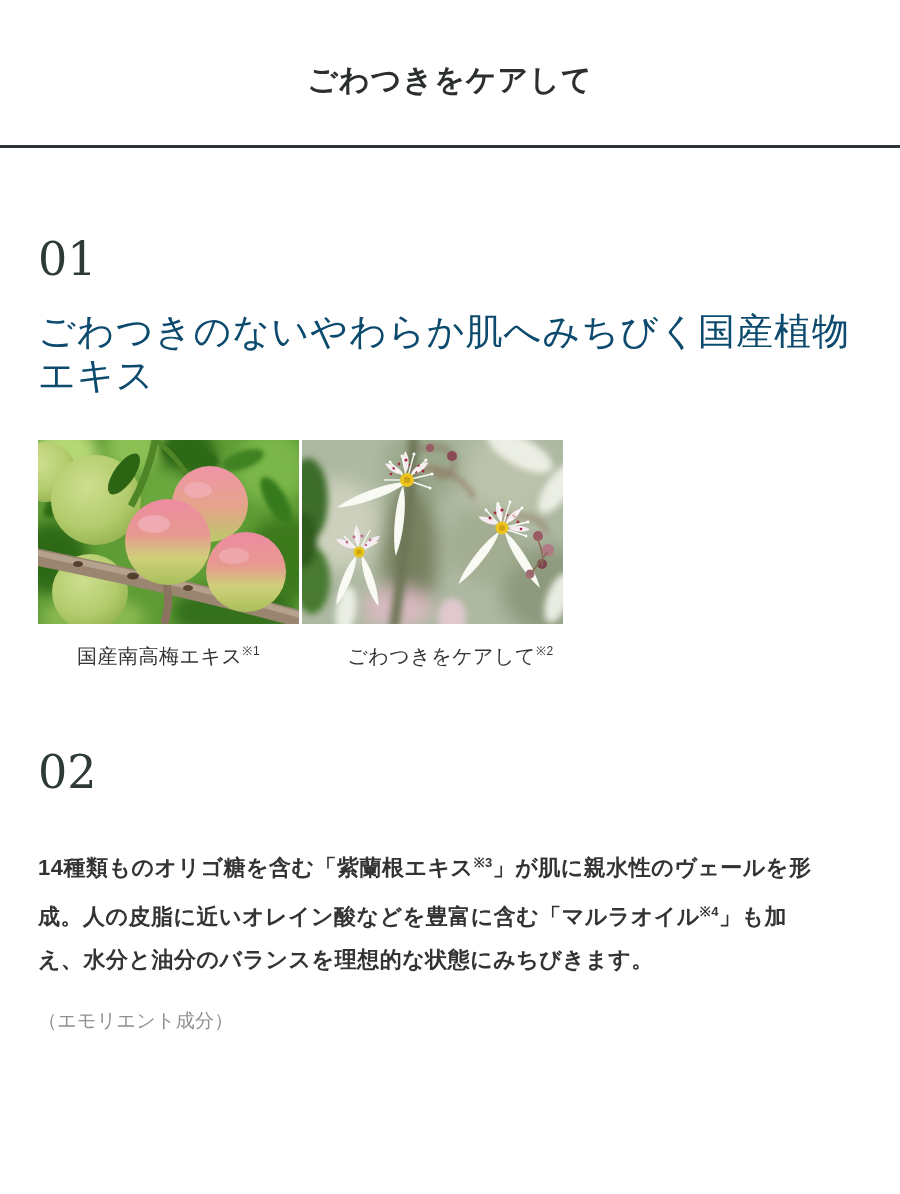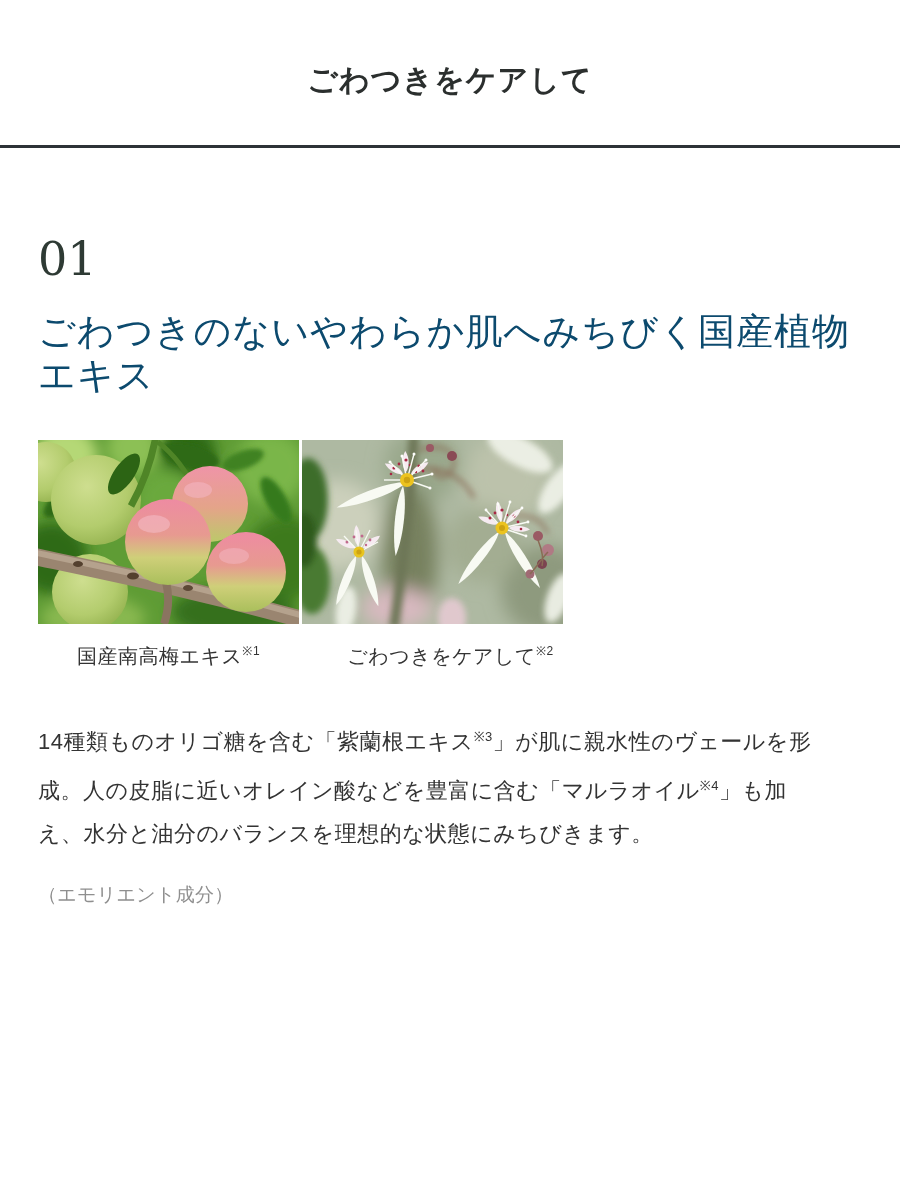--- a/index.html
+++ b/index.html
@@ -11,21 +11,21 @@
   .content{padding:0 38px;}
   .sec-num{font-family:"DejaVu Serif","Liberation Serif",serif;font-size:46px;line-height:1;color:#2e3a34;font-weight:500;}
   .sec-num.first{margin-top:88px;}
   .sec-num.second{margin-top:80px;}
   h2.sec-heading{font-size:37px;font-weight:400;color:#0c4a6e;margin:28px 0 0 0;letter-spacing:1px;line-height:1.2;}
   .photo-row{display:flex;gap:3px;margin-top:41px;}
   figure.photo{margin:0;width:261px;height:184px;overflow:hidden;background:#9db98a;}
   .caption-row{display:flex;gap:21px;margin-top:18px;}
   .caption{width:261px;text-align:center;font-size:20px;font-weight:500;color:#333;letter-spacing:0.5px;}
   .caption sup{font-size:12px;font-weight:400;}
-  p.body-text{margin:46px 0 0 0;font-size:22px;line-height:43px;color:#333;letter-spacing:0.5px;width:790px;}
+  p.body-text{margin:46px 0 0 0;font-size:22px;line-height:43px;color:#333;letter-spacing:0.5px;width:790px;font-weight:bold;}
   p.body-text sup{font-size:13px;}
   .footnotes{margin-top:20px;font-size:19px;line-height:39px;color:#8f8f8f;letter-spacing:0.3px;}
   .footnote-line{display:block;}
 </style>
 </head>
 <body>
 
 <div class="page">
 
   <header class="site-header">
@@ -256,20 +256,21 @@
           </g>
         </svg>
       </figure>
     </div>
 
     <div class="caption-row">
       <div class="caption"><span>国産南高梅エキス</span><sup>※1</sup></div>
       <div class="caption"><span>ごわつきをケアして</span><sup>※2</sup></div>
     </div>
 
+    <div class="sec-num second">02</div>
 
     <p class="body-text"><span>14種類ものオリゴ糖を含む「紫蘭根エキス</span><sup>※3</sup><span>」が肌に親水性のヴェールを形成。人の皮脂に近いオレイン酸などを豊富に含む「マルラオイル</span><sup>※4</sup><span>」も加え、水分と油分のバランスを理想的な状態にみちびきます。</span></p>
 
     <div class="footnotes">
       <span class="footnote-line">（エモリエント成分）</span>
     </div>
 
   </div>
 </div>
 

